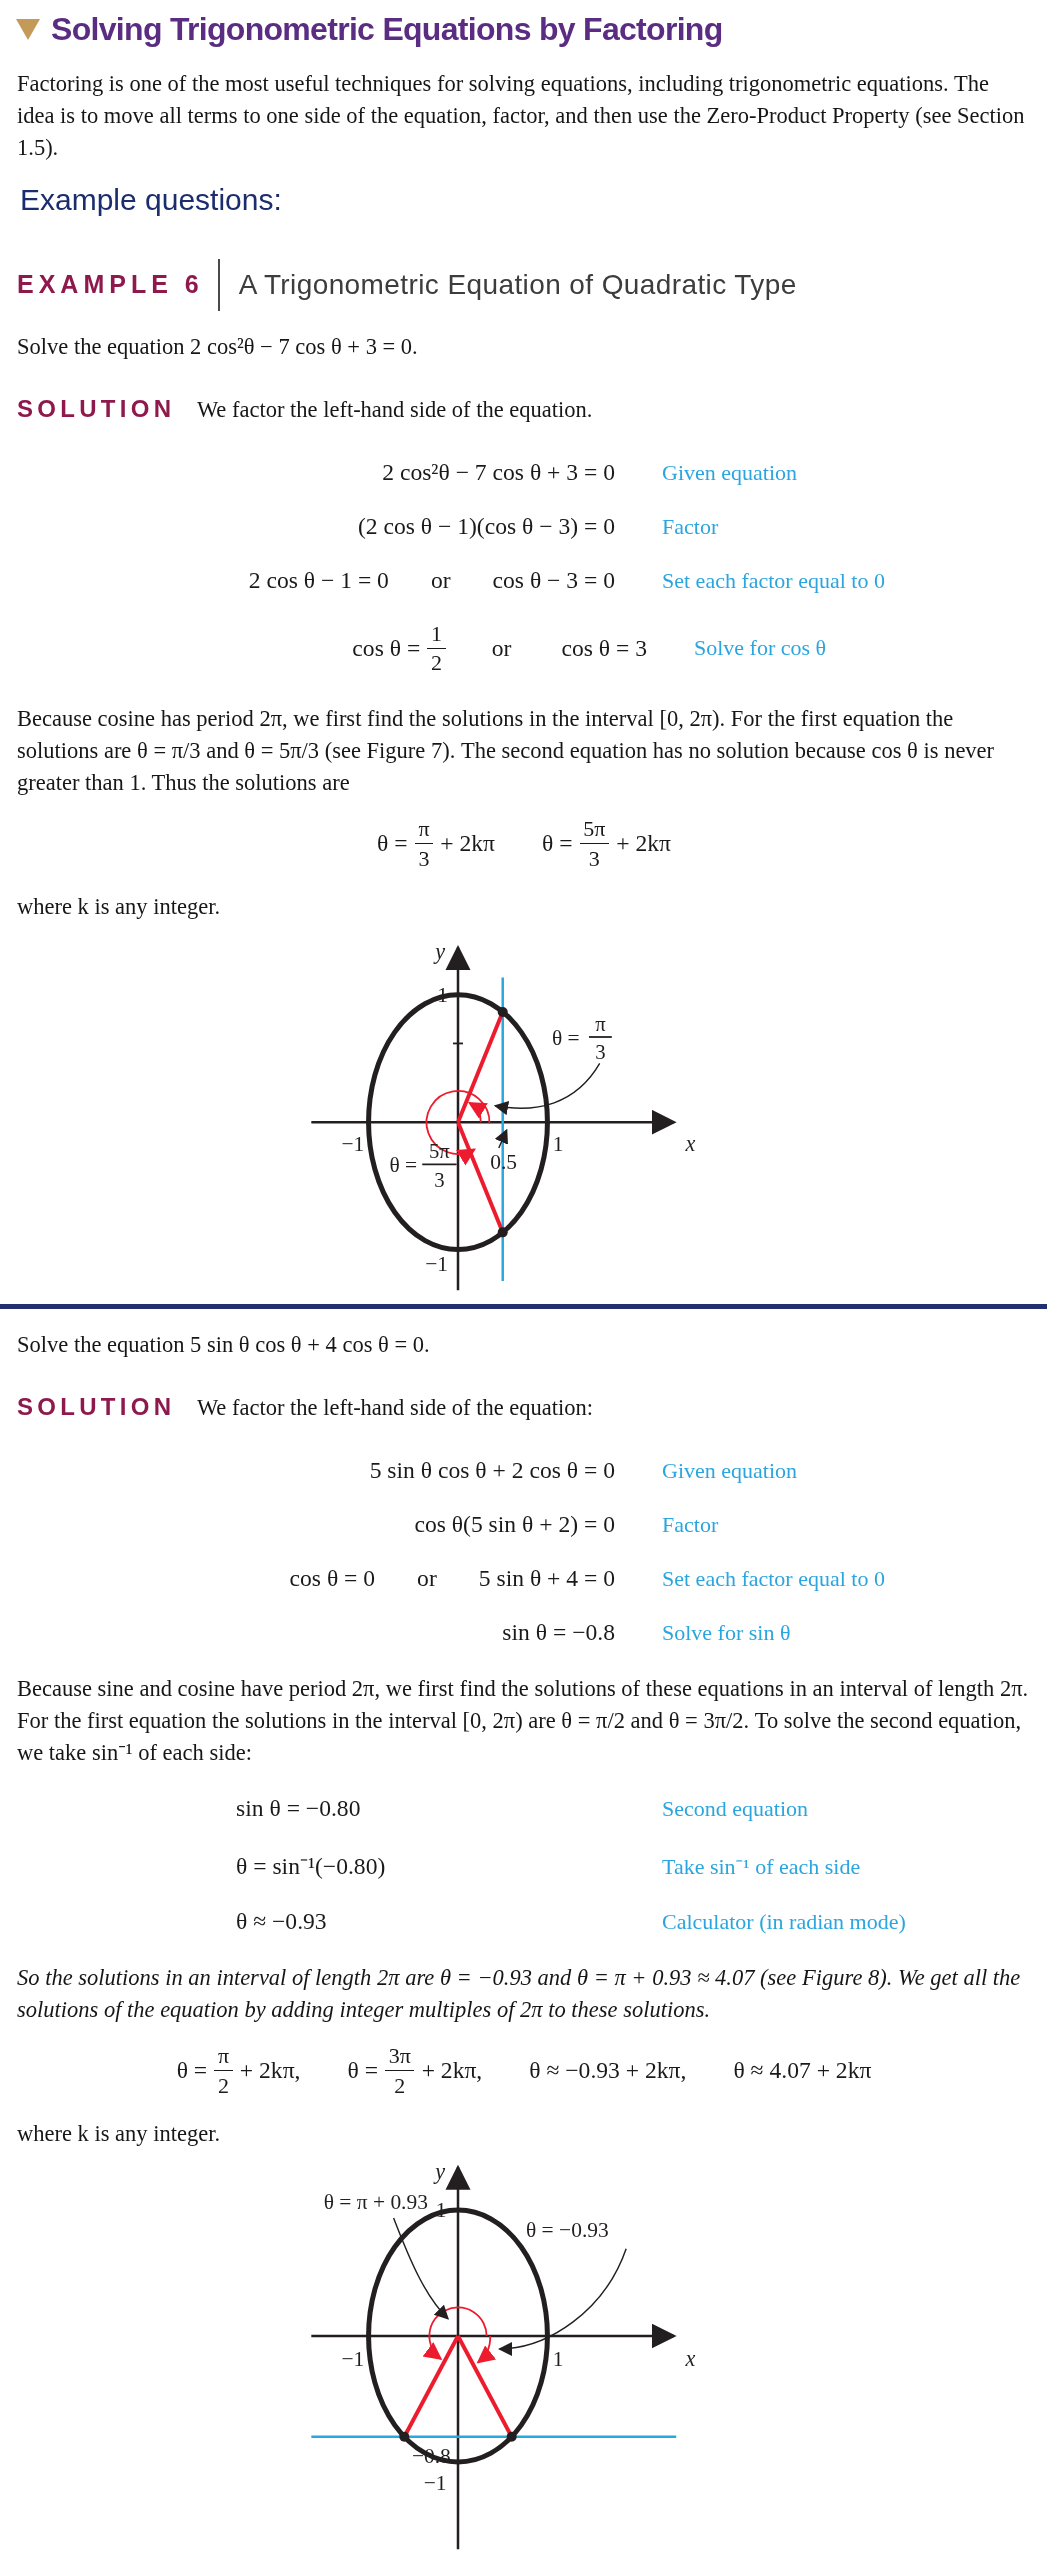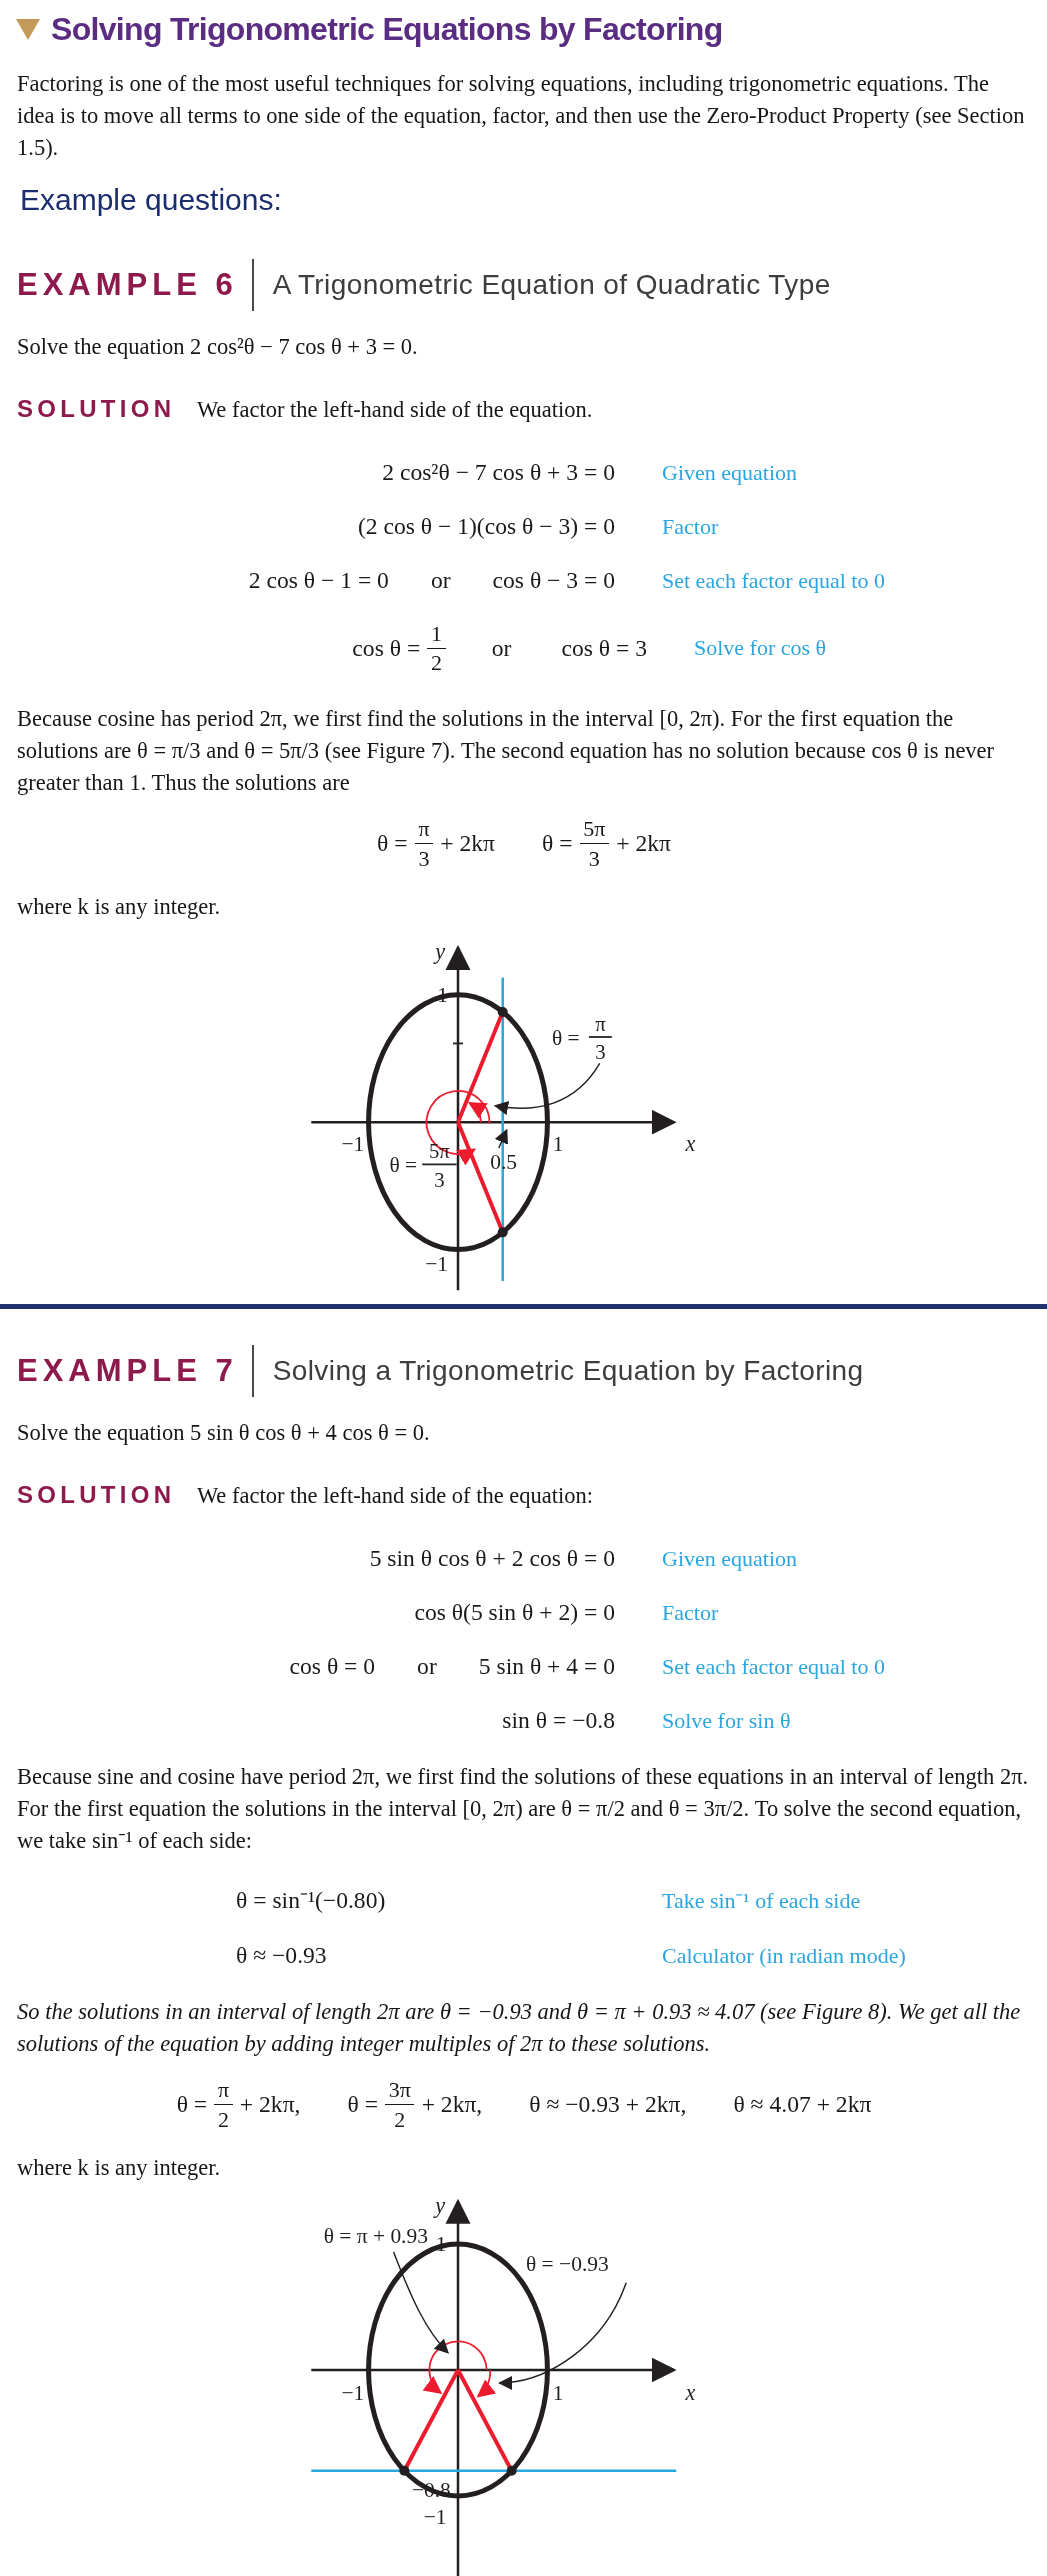--- a/index.html
+++ b/index.html
@@ -15,21 +15,21 @@
        border-top:21.5px solid #c49a58;margin-top:5.7px;flex:0 0 auto;}
   .sec-title{font-family:"Liberation Sans",sans-serif;font-weight:bold;font-size:32px;
        color:#5a2d82;margin:0 0 0 11.4px;letter-spacing:-0.7px;line-height:1.05;}
   
   .body{font-size:22.5px;line-height:32px;margin:0;color:#161616;}
   .intro{margin:21.5px 17px 0 17px;}
   .example-questions{font-family:"Liberation Sans",sans-serif;font-size:30px;color:#1c2d6e;
        margin:18.6px 0 0 20px;}
   
   .ex-header{display:flex;align-items:center;margin:42px 0 0 17px;}
-  .ex-label{font-family:"Liberation Sans",sans-serif;font-weight:bold;font-size:31px;
+  .ex-label{font-family:"Liberation Sans",sans-serif;font-weight:bold;font-size:25px;
        color:#8e1a4d;letter-spacing:5px;white-space:nowrap;}
   .vbar{width:2.1px;height:52px;background:#4a4a4a;margin:0 18.6px 0 14.3px;flex:0 0 auto;}
   .ex-title{font-family:"Liberation Sans",sans-serif;font-size:28px;color:#3d3d3d;
        font-weight:normal;letter-spacing:0.4px;}
   .problem{margin:20px 17px 0 17px;}
   .solution-line{margin:30px 17px 0 17px;}
   .sol-label{font-family:"Liberation Sans",sans-serif;font-weight:bold;font-size:24px;
        color:#8e1a4d;letter-spacing:4.3px;margin-right:21.5px;}
   
   .steps{margin-top:33px;}
@@ -187,25 +187,20 @@
     <g>
       <text x="393" y="330" font-size="30" text-anchor="end">θ =</text>
       <text x="424" y="310" font-size="29" text-anchor="middle">5π</text>
       <line x1="400" y1="319" x2="448" y2="319" stroke="#231f20" stroke-width="2.5"></line>
       <text x="424" y="350" font-size="29" text-anchor="middle">3</text>
     </g>
   </svg>
 
   <div class="divider"></div>
 
-  <div class="ex-header" style="margin-top:36px;">
-    <span class="ex-label">EXAMPLE 7</span>
-    <span class="vbar"></span>
-    <span class="ex-title">Solving a Trigonometric Equation by Factoring</span>
-  </div>
 
   <p class="body problem">Solve the equation 5 sin θ cos θ + 4 cos θ = 0.</p>
 
   <p class="body solution-line">
     <span class="sol-label">SOLUTION</span><span>We factor the left-hand side of the equation:</span>
   </p>
 
   <div class="steps">
     <div class="step-row">
       <div class="eq-cell">
@@ -231,20 +226,26 @@
       <div class="eq-cell">
           <span>sin θ = −0.8</span>
         </div>
       <div class="note-cell">Solve for sin θ</div>
     </div>
   </div>
 
   <p class="body" style="margin:11.4px 17px 0 17px;">Because sine and cosine have period 2π, we first find the solutions of these equations in an interval of length 2π. For the first equation the solutions in the interval [0, 2π) are θ = π/2 and θ = 3π/2. To solve the second equation, we take sin⁻¹ of each side:</p>
 
   <div class="steps" style="margin-top:26px;">
+    <div class="step-row">
+      <div class="eq-cell" style="justify-content:flex-start;padding-left:236px;width:379px;">
+          <span>sin θ = −0.80</span>
+        </div>
+      <div class="note-cell">Second equation</div>
+    </div>
     <div class="step-row">
       <div class="eq-cell" style="justify-content:flex-start;padding-left:236px;width:379px;">
           <span>θ = sin⁻¹(−0.80)</span>
         </div>
       <div class="note-cell">Take sin⁻¹ of each side</div>
     </div>
     <div class="step-row">
       <div class="eq-cell" style="justify-content:flex-start;padding-left:236px;width:379px;">
           <span>θ ≈ −0.93</span>
         </div>

